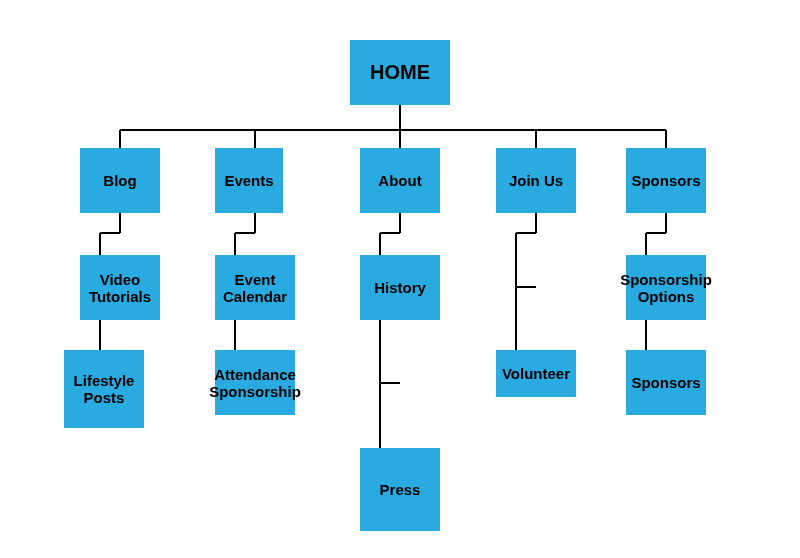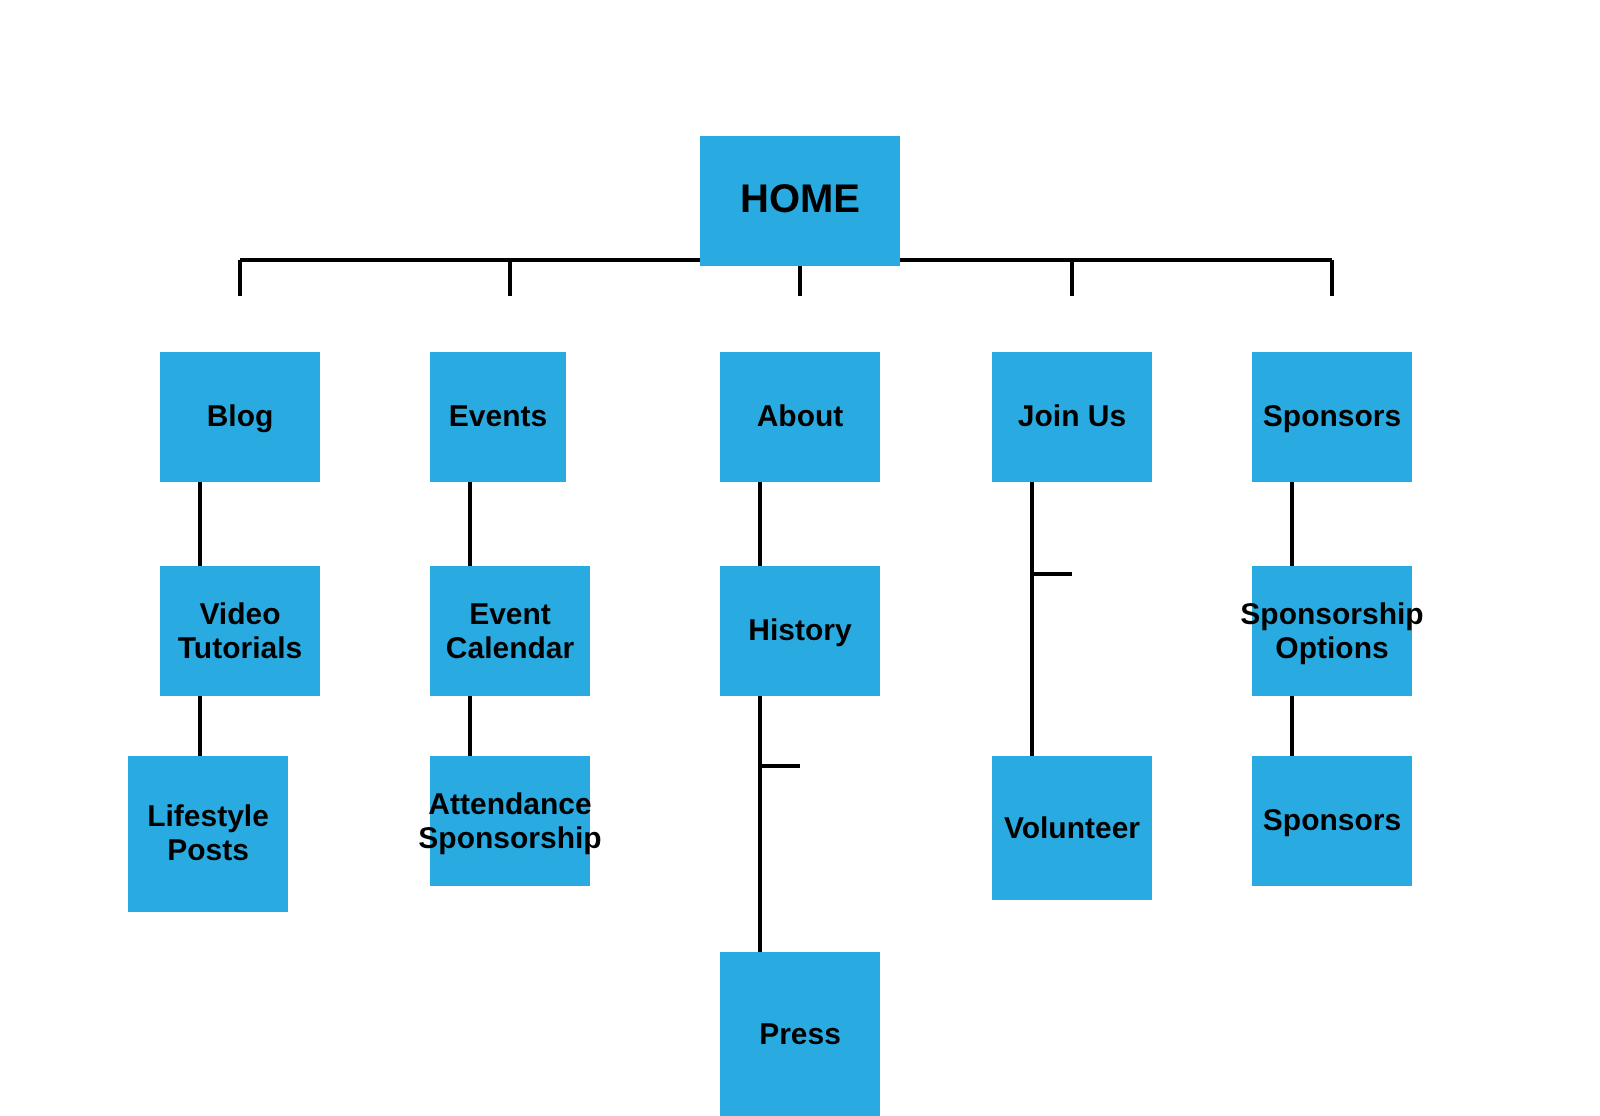--- a/index.html
+++ b/index.html
@@ -32,21 +32,20 @@
       background: #29abe2;
       color: #000;
       font-weight: bold;
       font-size: 15px;
       display: flex;
       align-items: center;
       justify-content: center;
       text-align: center;
       border: none;
       cursor: pointer;
-      margin-top: 28px;
     }
 
     
     .node-home {
       width: 100px; height: 65px;
       left: 350px; top: 40px;
       font-size: 20px;
     }
 
     
@@ -104,21 +103,21 @@
       width: 80px; height: 83px;
       left: 360px; top: 448px;
     }
 
     
     .node-ourteam {
       width: 80px; height: 65px;
       left: 496px; top: 255px;
     }
     .node-volunteer {
-      width: 80px; height: 72px;
+      width: 80px; height: 47px;
       left: 496px; top: 350px; justify-content: center;
     }
 
     
     .node-sponsorshipoptions {
       width: 80px; height: 65px;
       left: 626px; top: 255px;
     }
     .node-sponsorsList {
       width: 80px; height: 65px;

